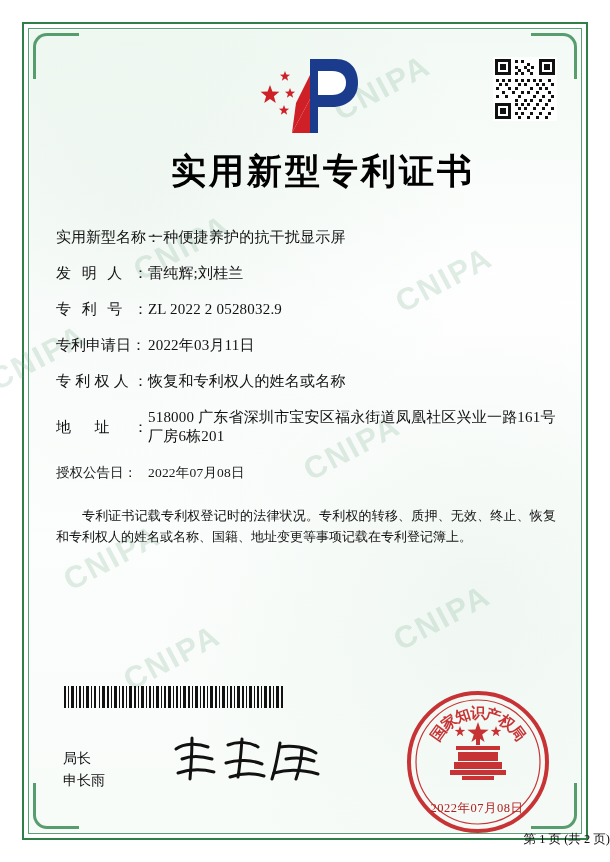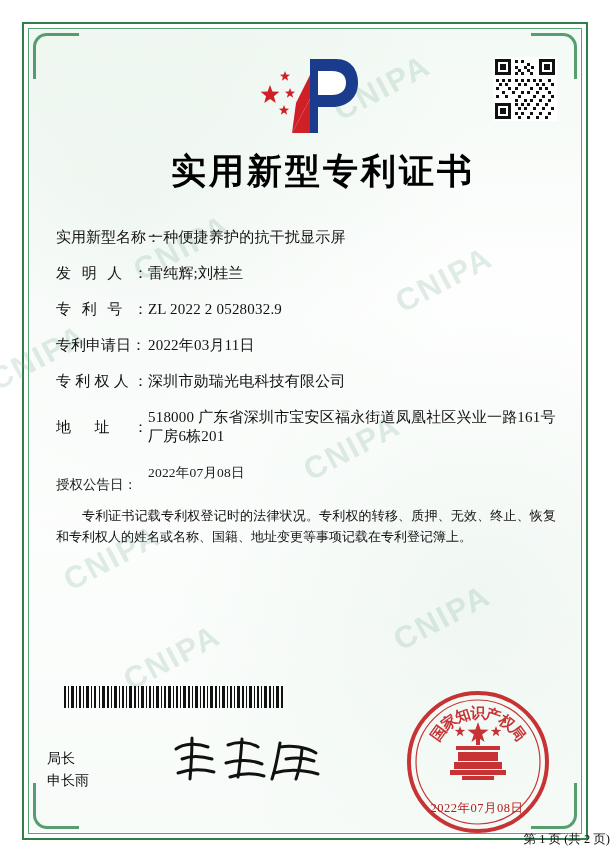--- a/index.html
+++ b/index.html
@@ -152,21 +152,21 @@
 
   .two-col {
     display: flex;
     align-items: flex-start;
     margin-bottom: 17px;
     font-size: 13.5px;
     line-height: 19px;
   }
   .two-col .half { display: flex; }
   .two-col .half.left { width: 250px; flex: 0 0 250px; }
-  .two-col .half .f-label { width: 92px; flex: 0 0 92px; margin-top: 12px; }
+  .two-col .half .f-label { width: 92px; flex: 0 0 92px; }
   .two-col .half.right .f-label { width: 92px; flex: 0 0 92px; }
 
   
   .paras {
     position: absolute;
     left: 56px; top: 505px;
     width: 500px;
     font-size: 13px;
     line-height: 21px;
     color: #111;
@@ -179,21 +179,21 @@
 
   
   .barcode {
     position: absolute;
     left: 64px; top: 686px;
     width: 222px; height: 22px;
   }
 
   .sig-label {
     position: absolute;
-    left: 47px; top: 748px;
+    left: 63px; top: 748px;
     font-size: 14px;
     line-height: 22px;
     color: #111;
   }
   .signature {
     position: absolute;
     left: 168px; top: 733px;
     width: 160px; height: 52px;
     font-family: "Liberation Serif", serif;
   }
@@ -383,21 +383,21 @@
     </div>
 
     <div class="field">
       <div class="f-label spread">
         <span>专</span>
         <span>利</span>
         <span>权</span>
         <span>人</span>
         <span>：</span>
       </div>
-      <div class="f-value">深圳市勋瑞光电科技有限公司</div>
+      <div class="f-value">恢复和专利权人的姓名或名称</div>
     </div>
 
     <div class="field">
       <div class="f-label spread">
         <span>地</span>
         <span>址</span>
         <span>：</span>
       </div>
       <div class="f-value">518000 广东省深圳市宝安区福永街道凤凰社区兴业一路161号厂房6栋201</div>
     </div>

